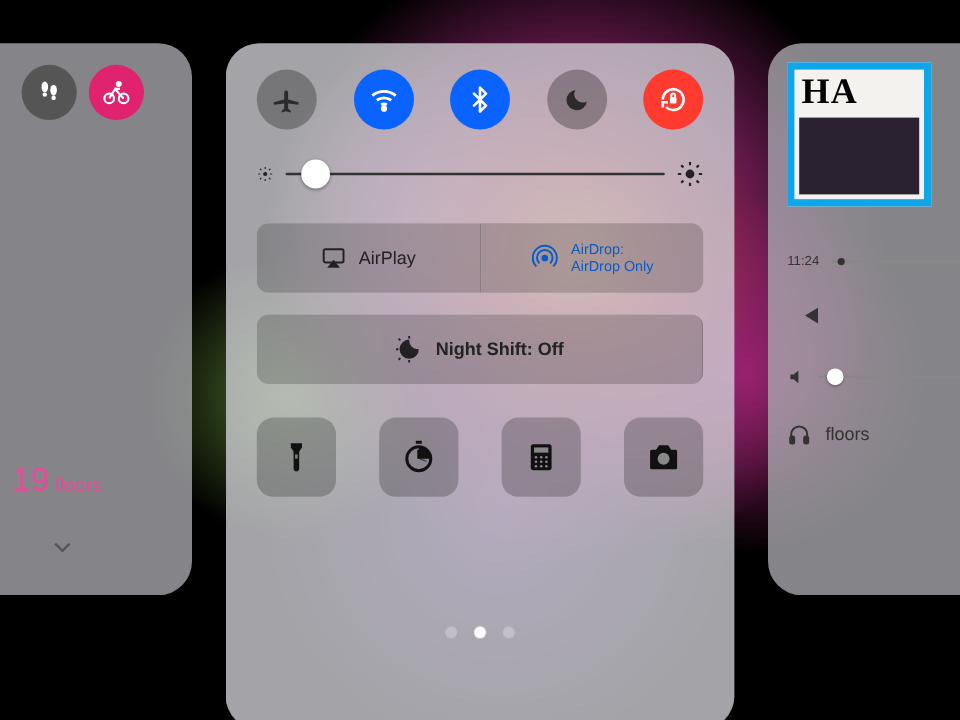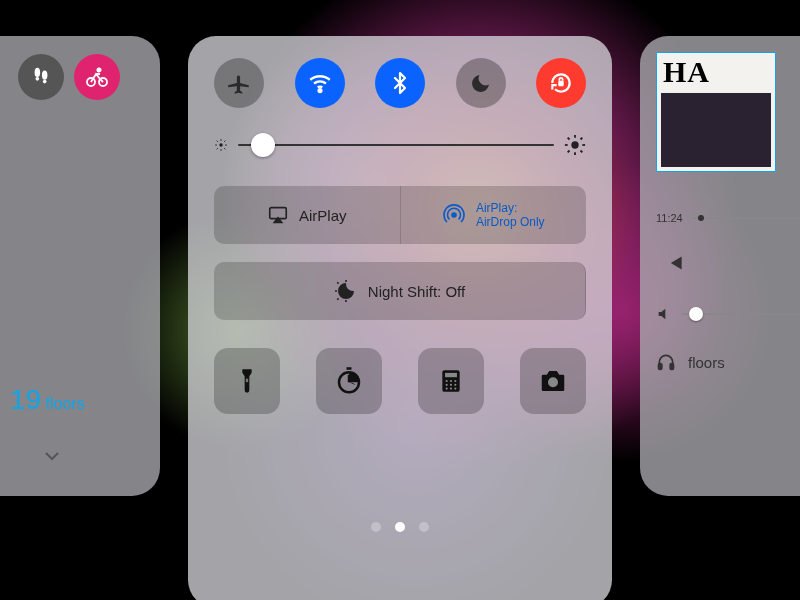--- a/index.html
+++ b/index.html
@@ -34,21 +34,21 @@
     background: rgba(170,170,175,0.78);
   }
   .activity-icons { display:flex; gap:10px; margin-left:40px; }
   .circle {
     width: 46px; height: 46px; border-radius: 50%;
     display:flex; align-items:center; justify-content:center;
     color:#fff; font-size:18px;
     background:#555;
   }
   .circle.pink { background:#e0236e; }
-  .floors { position:absolute; left:50px; bottom:80px; color:#0ea5e9; font-size:16px; font-weight:300;}
+  .floors { position:absolute; left:50px; bottom:80px; color:#ec4899; font-size:16px; font-weight:300;}
   .floors .n { font-size:28px; }
   .chev { position:absolute; left:80px; bottom:28px; color:#555; }
   
   .panel-center {
     top: 36px; left: 188px; width: 424px; height: 572px;
     padding: 22px 26px;
   }
   .toggle-row { display:flex; justify-content:space-between; }
   .tgl {
     width:50px; height:50px; border-radius:50%;
@@ -70,39 +70,39 @@
   .pill {
     flex:1; height:58px; background:rgba(0,0,0,0.18); color:#222;
     display:flex; align-items:center; justify-content:center; gap:10px;
     font-size:15px; cursor:pointer;
   }
   .pill:first-child { border-top-left-radius:10px; border-bottom-left-radius:10px; border-right:1px solid rgba(0,0,0,0.15);}
   .pill:last-child { border-top-right-radius:10px; border-bottom-right-radius:10px;}
   .pill.full { border-radius:10px; }
   .airdrop-txt { font-size:12px; line-height:1.2; color:#0a5ac8; text-align:left;}
   .airdrop-ic { color:#0a5ac8; }
-  .nightshift-row { margin-top:18px; }
+  .nightshift-row { margin-top:18px;font-weight:bold; }
   
   .launch-row { display:flex; justify-content:space-between; margin-top:28px; }
   .launch {
     width:66px; height:66px; border-radius:14px;
     background:rgba(0,0,0,0.22);
     display:flex; align-items:center; justify-content:center;
     color:#111; cursor:pointer;
   }
   
   .panel-right {
     top: 36px; right:-40px; width: 200px; height: 460px;
     border-radius: 28px 0 0 28px;
     padding: 16px;
     background: rgba(170,170,175,0.78);
   }
   .album {
     width:120px; height:120px; margin-left:0px; background:#f4f2ef;
-    border:1px solid #0ea5e9; position:relative; overflow:hidden;
+    border:6px solid #0ea5e9; position:relative; overflow:hidden;
   }
   .album .title { font-family: Georgia, serif; font-weight:700; font-size:30px; letter-spacing:1px; padding:2px 6px; white-space:nowrap;}
   .album .band {
     position:absolute; left:4px; right:4px; top:40px; bottom:4px;
     background:
       linear-gradient(#2a2230,#2a2230),
       radial-gradient(circle at 30% 40%, #6a5a70 0 12px, transparent 13px),
       radial-gradient(circle at 55% 40%, #6a5a70 0 12px, transparent 13px),
       radial-gradient(circle at 80% 40%, #6a5a70 0 12px, transparent 13px);
     background-blend-mode: normal;
@@ -239,21 +239,21 @@
     </div>
     <div class="pill">
       <span class="airdrop-ic">
         <svg width="24" height="24" viewBox="0 0 24 24" fill="none" stroke="currentColor" stroke-width="1.6">
             <circle cx="12" cy="12" r="2" fill="currentColor"></circle>
             <path d="M7.5 16.5a6.5 6.5 0 1 1 9 0"></path>
             <path d="M5 19a10 10 0 1 1 14 0"></path>
           </svg>
       </span>
       <div class="airdrop-txt">
-        <div>AirPlay:</div>
+        <div>AirDrop:</div>
         <div>AirDrop Only</div>
       </div>
     </div>
   </div>
 
   <div class="pill-row nightshift-row">
     <div class="pill full">
       <span>
         <svg width="24" height="24" viewBox="0 0 24 24" fill="currentColor">
             <path d="M12 4a8 8 0 1 0 8 8h-1a7 7 0 0 1-7-7z"></path>

